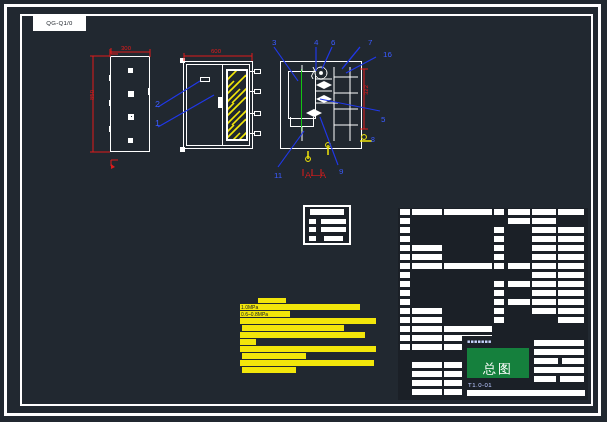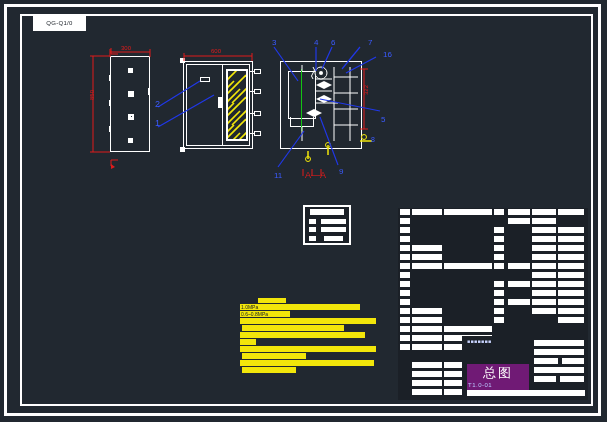--- a/index.html
+++ b/index.html
@@ -71,22 +71,22 @@
 
   
   #bom{position:absolute;left:398px;top:208px;width:190px;height:192px;
        background:#1b2027;}
   .bomrow{position:relative;height:9px;width:100%;}
   .bcell{position:absolute;background:#ffffff;height:6px;top:1px;}
 
   
   #titleblock{position:absolute;left:462px;top:336px;width:126px;height:64px;
               background:#1b2027;}
-  .tb-main{position:absolute;left:5px;top:28px;width:62px;height:30px;
-           background:#701a75;display:flex;align-items:flex-start;justify-content:center;}
+  .tb-main{position:absolute;left:5px;top:12px;width:62px;height:30px;
+           background:#15803d;display:flex;align-items:flex-end;justify-content:center;}
   .tb-main span{color:#ffffff;font-size:13px;letter-spacing:2px;}
   .tb-fill{position:absolute;background:#ffffff;}
   .tb-code{position:absolute;left:6px;top:46px;font-size:6px;color:#b9c6ff;letter-spacing:.5px;}
   .tb-hdr{position:absolute;left:5px;top:2px;font-size:5px;color:#c9d4ff;letter-spacing:.5px;}
 
   
   #notes{position:absolute;left:240px;top:298px;width:136px;}
   .note-line{background:#f2e60a;color:#1b2027;font-size:5px;line-height:6px;
              height:6px;margin-bottom:1px;padding:0 1px;box-sizing:content-box;
              overflow:hidden;white-space:nowrap;}

